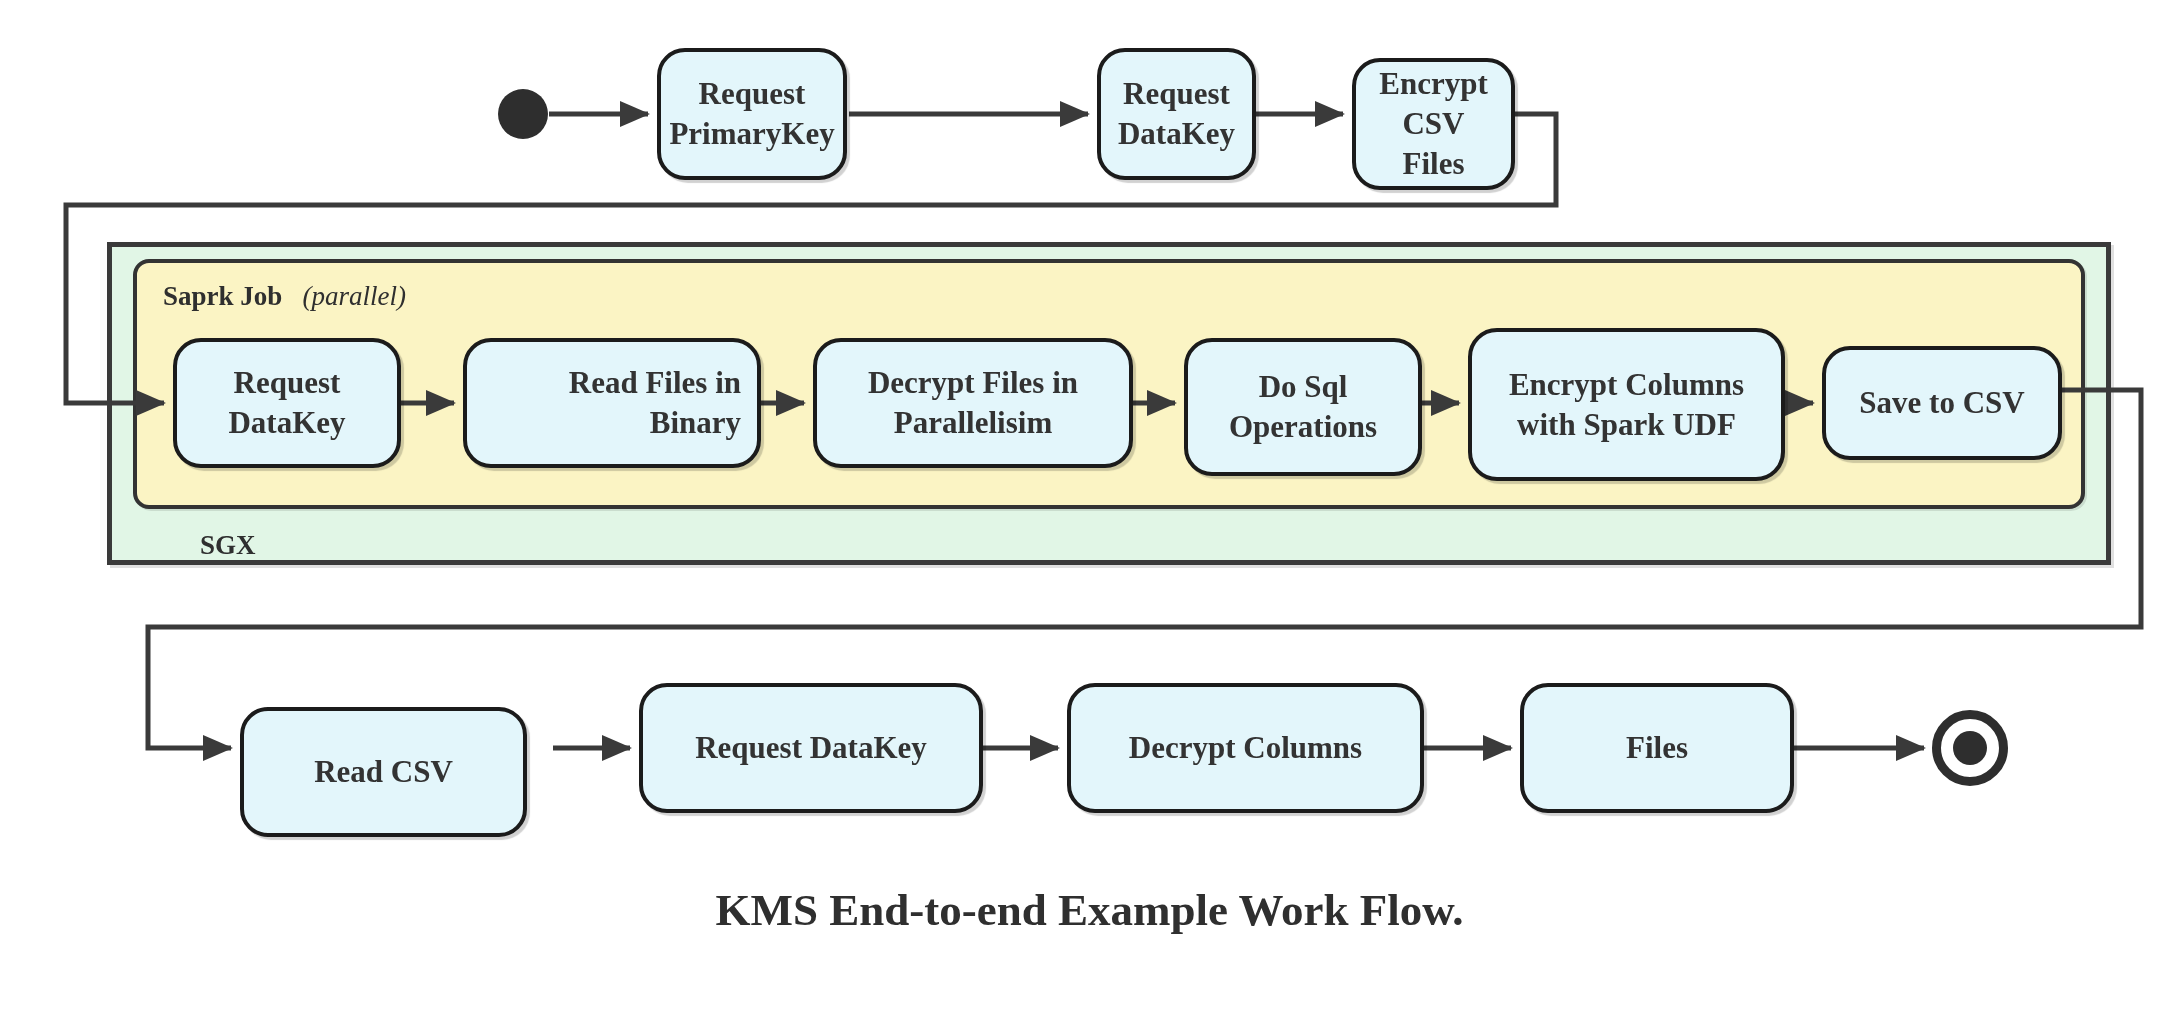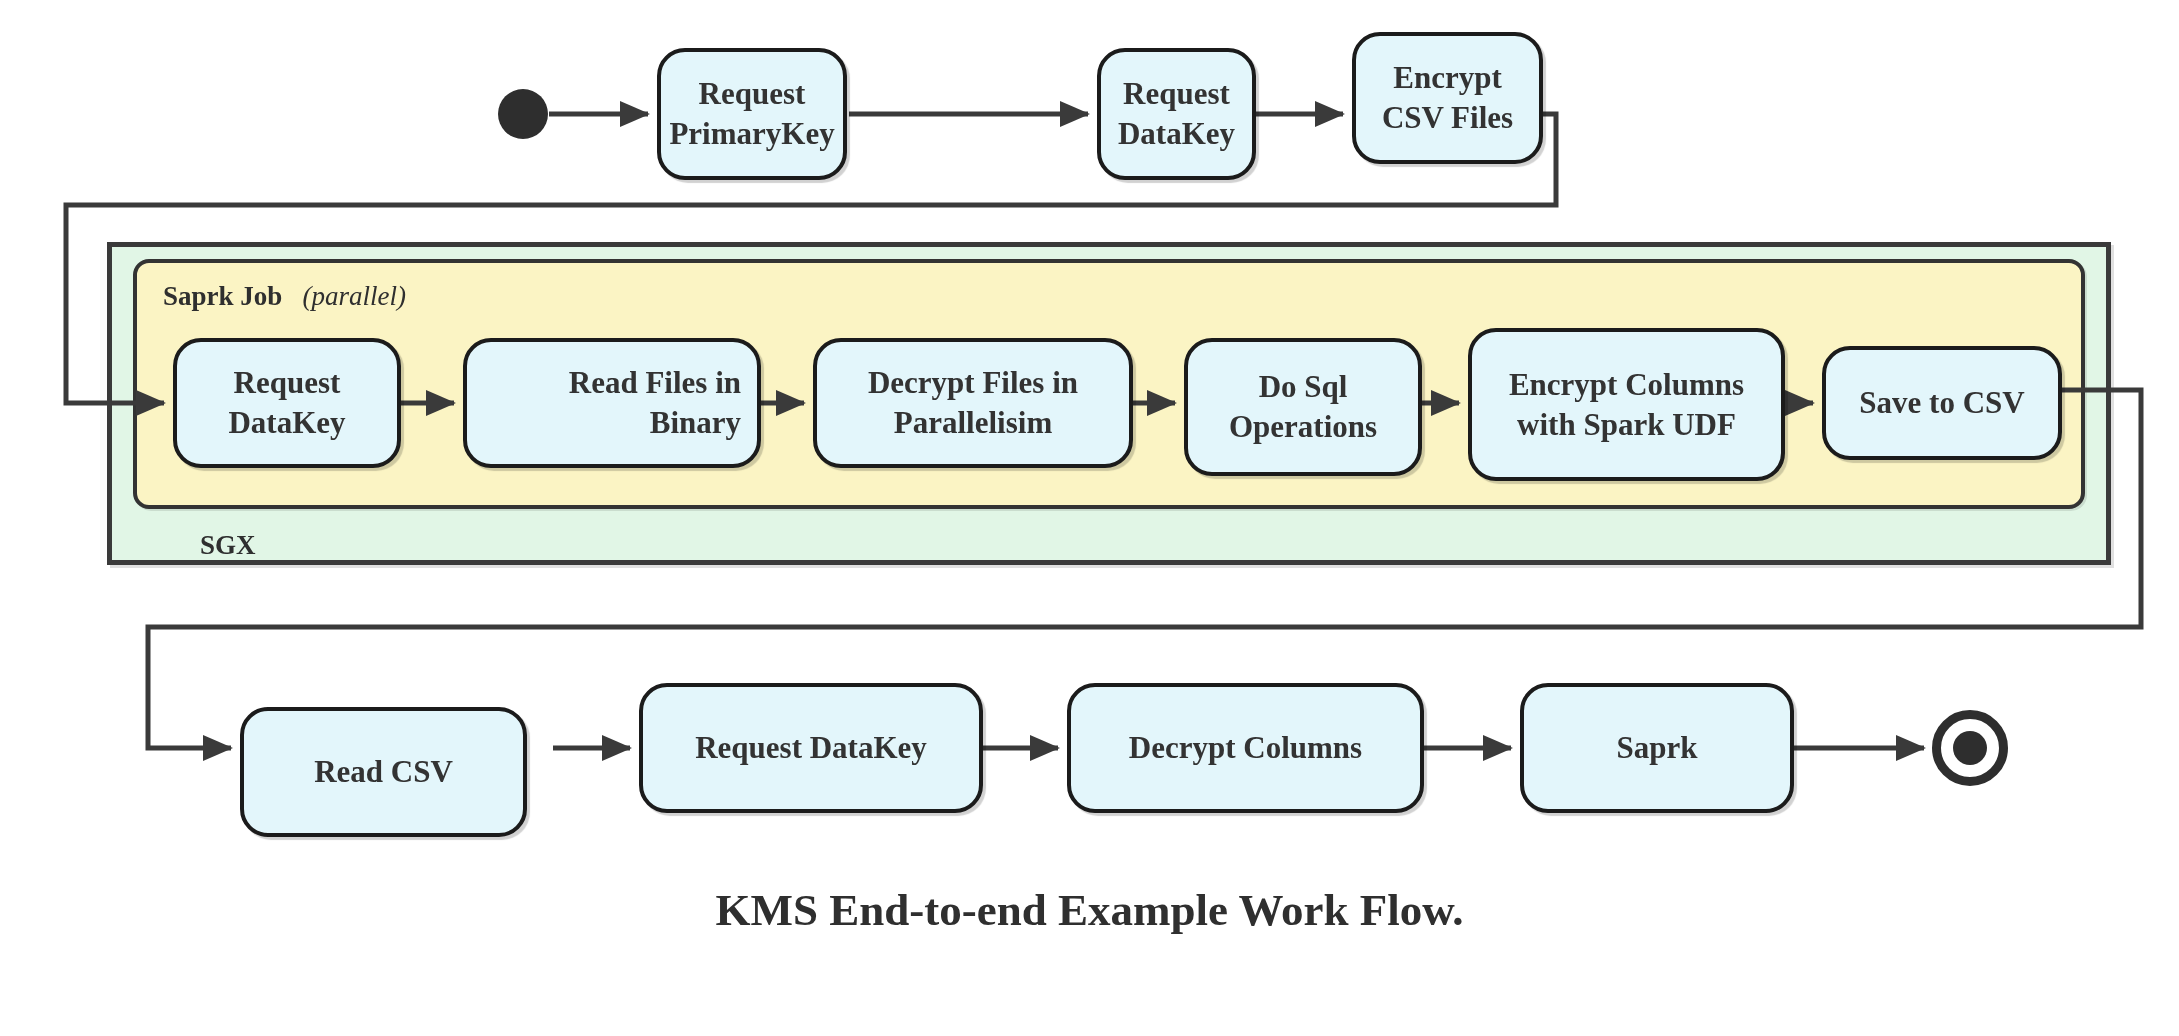--- a/index.html
+++ b/index.html
@@ -129,29 +129,29 @@
     </g>
   </svg>
 
   <div class="start-node"></div>
   <div class="end-node">
     <div class="end-node-inner"></div>
   </div>
 
   <div class="node" style="left:657px; top:48px;  width:190px; height:132px;">Request PrimaryKey</div>
   <div class="node" style="left:1097px; top:48px; width:159px; height:132px;">Request DataKey</div>
-  <div class="node" style="left:1352px; top:32px; width:191px; height:132px;">Encrypt CSV Files</div>
+  <div class="node" style="left:1352px; top:58px; width:163px; height:132px;">Encrypt CSV Files</div>
 
   <div class="node" style="left:173px;  top:338px; width:228px; height:130px;">Request DataKey</div>
   <div class="node" style="left:463px;  top:338px; width:298px; height:130px;text-align:right;">Read Files in Binary</div>
   <div class="node" style="left:813px;  top:338px; width:320px; height:130px;">Decrypt Files in Parallelisim</div>
   <div class="node" style="left:1184px; top:338px; width:238px; height:138px;">Do Sql Operations</div>
-  <div class="node" style="left:1468px; top:328px; width:317px; height:153px;">Encrypt Columns with Spark UDF</div>
+  <div class="node" style="left:1468px; top:328px; width:317px; height:153px;border-radius:29px;">Encrypt Columns with Spark UDF</div>
   <div class="node" style="left:1822px; top:346px; width:240px; height:114px;">Save to CSV</div>
 
   <div class="node" style="left:240px;  top:707px; width:287px; height:130px;">Read CSV</div>
   <div class="node" style="left:639px;  top:683px; width:344px; height:130px;">Request DataKey</div>
   <div class="node" style="left:1067px; top:683px; width:357px; height:130px;">Decrypt Columns</div>
-  <div class="node" style="left:1520px; top:683px; width:274px; height:130px;">Saprk</div>
+  <div class="node" style="left:1520px; top:683px; width:274px; height:130px;">Files</div>
 
   <div class="caption">KMS End-to-end Example Work Flow.</div>
 
 </div>
 
 </body></html>

